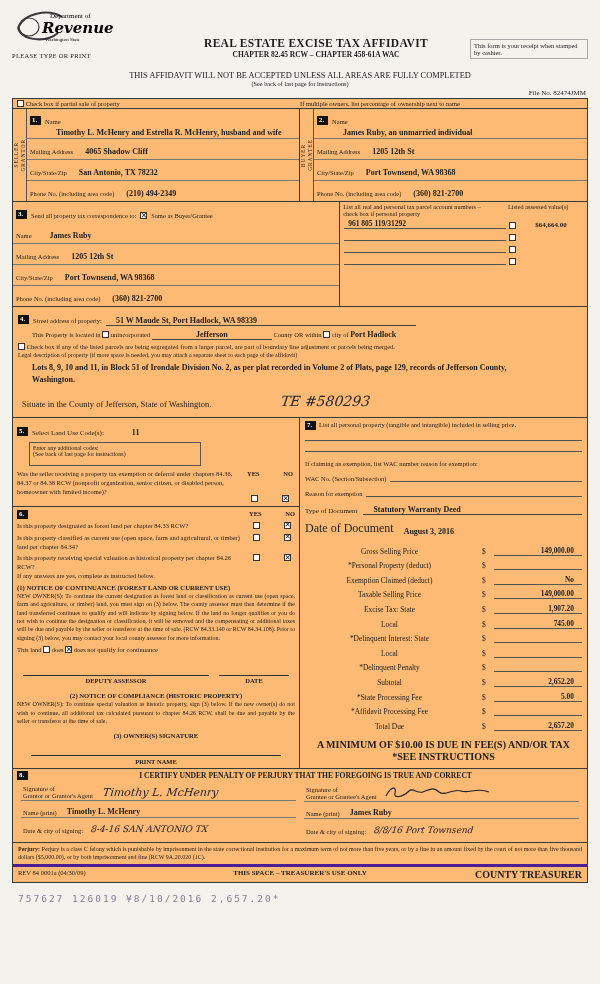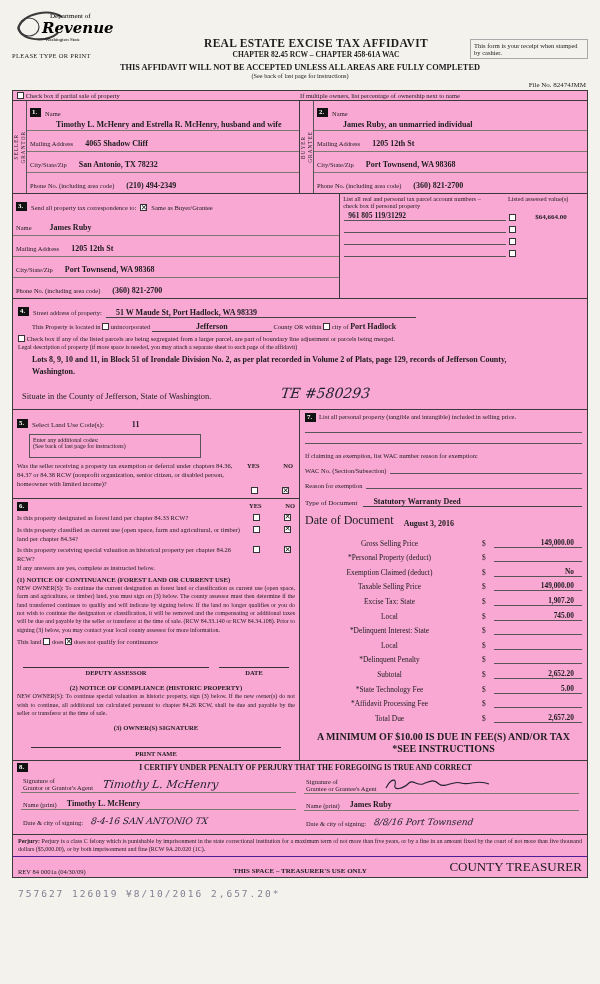--- a/index.html
+++ b/index.html
@@ -7,25 +7,25 @@
   .page { width:600px; height:984px; margin:0 auto; background:#f3f2ed; padding:8px 12px 4px; position:relative; box-shadow:0 0 6px rgba(0,0,0,.4); }
 
   
   .hdr { display:flex; align-items:flex-end; }
   .hdr-left { width:150px; }
   .please { font-size:6.5px; margin-top:4px; letter-spacing:.3px; }
   .hdr-center { flex:1; text-align:center; }
   .title { font-size:11.5px; font-weight:bold; letter-spacing:.3px; }
   .chapter { font-size:7.5px; font-weight:bold; margin-top:1px; }
   .hdr-right { width:118px; font-size:6.5px; text-align:left; border:1px solid #aaa; padding:2px 3px; }
-  .warn { text-align:center; font-size:8.4px; font-weight:bold; margin-top:4px; }
+  .warn { text-align:center; font-size:8.4px; font-weight:normal; margin-top:12px; }
   .seeback { text-align:center; font-size:6.3px; }
   .fileno { text-align:right; font-size:7px; margin:2px 2px 1px 0; }
 
-  .formbox { border:1.3px solid #3a3a3a; background:#f9a8d4; }
+  .formbox { border:1.3px solid #3a3a3a; background:#fdba74; }
   .row { border-bottom:1px solid #3a3a3a; }
   .badge { display:inline-block; background:#111; color:#fff; font-size:6.8px; font-weight:bold; padding:1px 4px 1px 2px; line-height:1; vertical-align:middle; }
   .sm { font-size:6.5px; }
   .xs { font-size:6px; }
   .val { font-weight:bold; font-size:8px; }
   .cb { display:inline-block; width:7px; height:7px; border:1px solid #333; vertical-align:-1px; position:relative; background:#fff; }
   .cb.checked::after { content:"✕"; position:absolute; top:-1.5px; left:-0.5px; font-size:7.5px; line-height:1; color:#111; font-family:"DejaVu Sans", sans-serif; }
   .frow { border-bottom:1px solid #7a7a72; padding:1px 3px; min-height:11px; }
   .frow:last-child { border-bottom:none; }
   .hand { font-family:"DejaVu Serif", serif; font-style:italic; display:inline-block; transform:skewX(-7deg); color:#22222e; }
@@ -85,21 +85,21 @@
 
   
   .s8hdr { display:flex; align-items:center; padding:2px 4px; }
   .certify { flex:1; text-align:center; font-size:7.6px; font-weight:bold; }
   .sigcols { display:flex; padding:0 4px 4px; }
   .sigcol { width:50%; padding:2px 4px; }
   .sigrow { display:flex; align-items:flex-end; min-height:17px; border-bottom:1px solid #7a7a72; padding:0 2px 1px; }
   .scribble { margin-left:6px; }
 
   .perjury { font-size:6px; line-height:1.35; padding:2px 5px; text-align:justify; }
-  .footerline { display:flex; align-items:flex-end; padding:2px 5px; border-top:1px solid #4c1d95; }
+  .footerline { display:flex; align-items:flex-start; padding:2px 5px; border-top:3px solid #4c1d95; }
   .stamp { font-family:"DejaVu Sans Mono", monospace; font-size:9.5px; color:#837f92; letter-spacing:2px; margin:10px 0 0 6px; }
 </style>
 </head>
 <body>
 
 <div class="page">
 
   <div class="hdr">
     <div class="hdr-left">
       <svg width="140" height="36" viewBox="0 0 140 36">
@@ -422,21 +422,21 @@
               <span class="feelabel">*Delinquent Penalty</span>
               <span class="dollar">$</span>
               <span class="feeamt"></span>
             </div>
           <div class="feerow">
               <span class="feelabel">Subtotal</span>
               <span class="dollar">$</span>
               <span class="feeamt">2,652.20</span>
             </div>
           <div class="feerow">
-              <span class="feelabel">*State Technology Fee</span>
+              <span class="feelabel">*State Processing Fee</span>
               <span class="dollar">$</span>
               <span class="feeamt">5.00</span>
             </div>
           <div class="feerow">
               <span class="feelabel">*Affidavit Processing Fee</span>
               <span class="dollar">$</span>
               <span class="feeamt"></span>
             </div>
           <div class="feerow">
               <span class="feelabel">Total Due</span>
@@ -489,19 +489,19 @@
       </div>
     </div>
 
     <div class="perjury">
       <b>Perjury:</b><span> Perjury is a class C felony which is punishable by imprisonment in the state correctional institution for a maximum term of not more than five years, or by a fine in an amount fixed by the court of not more than five thousand dollars ($5,000.00), or by both imprisonment and fine (RCW 9A.20.020 (1C).</span>
     </div>
 
     <div class="footerline">
       <span class="sm" style="width:28%;">REV 84 0001a (04/30/09)</span>
       <span style="width:44%; text-align:center; font-size:7px; font-weight:bold;">THIS SPACE – TREASURER'S USE ONLY</span>
-      <span style="width:28%; text-align:right; font-size:13px; font-weight:normal;">COUNTY TREASURER</span>
+      <span style="width:28%; text-align:right; font-size:10px; font-weight:bold;">COUNTY TREASURER</span>
     </div>
   </div>
 
   <div class="stamp">757627 126019 ¥8/10/2016 2,657.20*</div>
 
 </div>
 
 </body></html>

